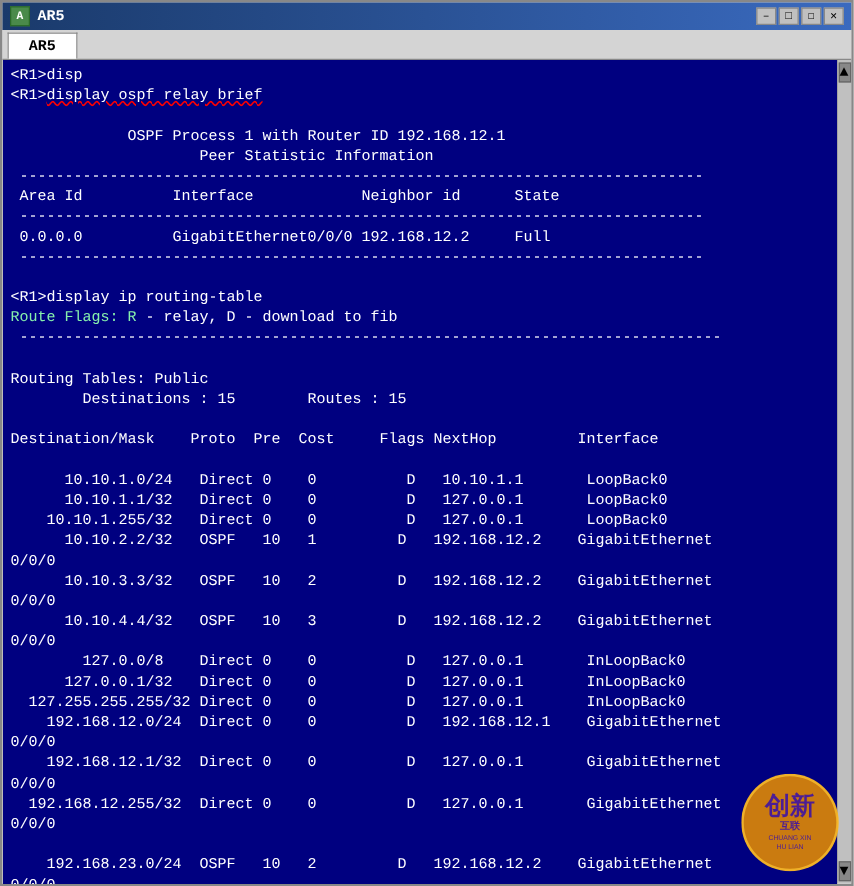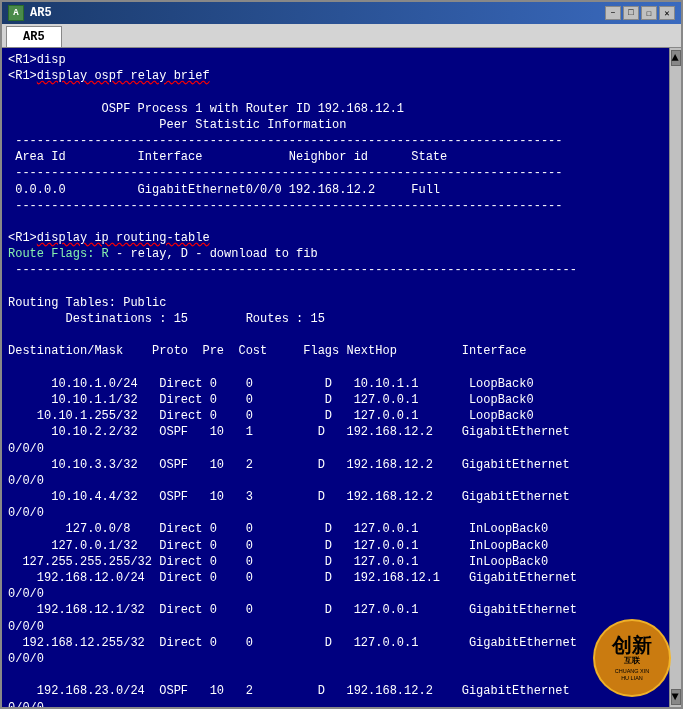--- a/index.html
+++ b/index.html
@@ -159,21 +159,21 @@
 &lt;R1&gt;<span style="text-decoration: underline; text-decoration-color: red; text-decoration-style: wavy;">display ospf relay brief</span>
 
 	     OSPF Process 1 with Router ID 192.168.12.1
 		     Peer Statistic Information
  ----------------------------------------------------------------------------
  Area Id          Interface            Neighbor id      State
  ----------------------------------------------------------------------------
  0.0.0.0          GigabitEthernet0/0/0 192.168.12.2     Full
  ----------------------------------------------------------------------------
 
-&lt;R1&gt;<span style="text-decoration: underline; text-decoration-color: red; text-decoration-style: wavy;">display ip routing-table</span>
+&lt;R1&gt;<span style="text-decoration-color: red; text-decoration-style: wavy;">display ip routing-table</span>
 <span style="color: #86efac;">Route Flags: R</span> - relay, D - download to fib
  ------------------------------------------------------------------------------
 
 Routing Tables: Public
         Destinations : 15        Routes : 15
 
 Destination/Mask    Proto  Pre  Cost     Flags NextHop         Interface
 
       10.10.1.0/24   Direct 0    0          D   10.10.1.1       LoopBack0
       10.10.1.1/32   Direct 0    0          D   127.0.0.1       LoopBack0
@@ -211,21 +211,21 @@
 <div style="position:fixed;bottom:12px;right:12px;z-index:999;">
   <div style="
     background: rgba(230,140,0,0.88);
     border-radius: 50%;
     width: 78px;
     height: 78px;
     display: flex;
     flex-direction: column;
     align-items: center;
     justify-content: center;
-    color: #000000;
+    color: #4c1d95;
     font-family: Arial, sans-serif;
     text-align: center;
     border: 2px solid rgba(255,200,50,0.7);
   ">
     <div style="font-size:20px;font-weight:900;line-height:1;">创新</div>
     <div style="font-size:8px;font-weight:bold;line-height:1.3;margin-top:1px;">互联</div>
     <div style="font-size:5.5px;line-height:1.2;margin-top:2px;">CHUANG XIN</div>
     <div style="font-size:5.5px;line-height:1.2;">HU LIAN</div>
   </div>
 </div>

